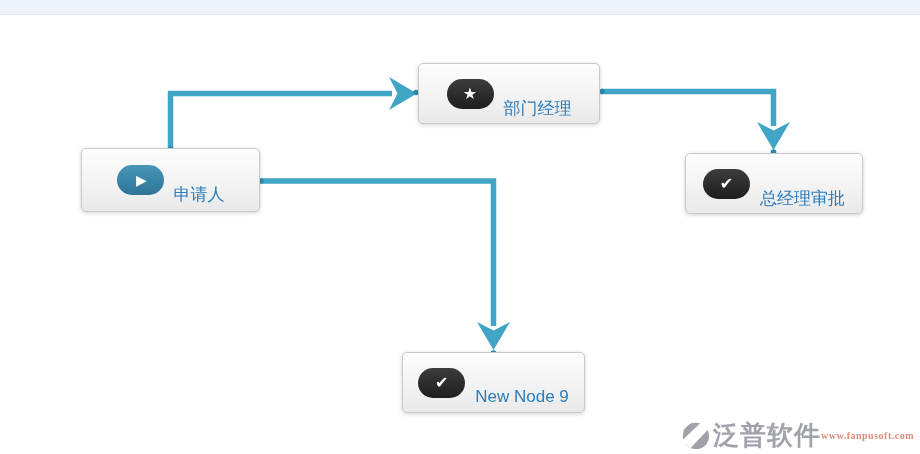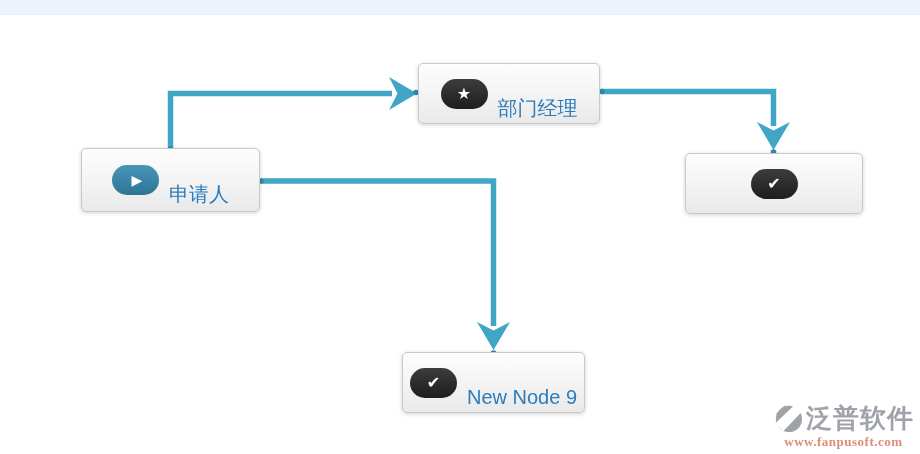--- a/index.html
+++ b/index.html
@@ -39,21 +39,21 @@
     border-radius: 5px;
     box-shadow: 0 1px 4px rgba(0,0,0,0.18);
     cursor: pointer;
   }
   .node-start  { left: 81px;  top: 148px; width: 179px; height: 64px; }
   .node-dept   { left: 418px; top: 63px;  width: 182px; height: 61px; }
   .node-gm     { left: 685px; top: 153px; width: 178px; height: 61px; }
   .node-4      { left: 402px; top: 352px; width: 183px; height: 61px; }
 
   .node .label {
-    font-size: 20px;
+    font-size: 17px;
     color: #2b7cbd;
     white-space: nowrap;
     margin-top: 29px;
   }
 
   .pill {
     width: 47px; height: 30px;
     border-radius: 15px;
     display: flex;
     align-items: center;
@@ -73,40 +73,39 @@
   }
   .pill-start .glyph { font-size: 14px; padding-left: 3px; }
   .glyph-check { font-weight: bold; font-size: 17px; }
   .glyph-star { font-size: 18px; }
 
   
   .watermark {
     position: absolute;
     right: 6px; bottom: 4px;
     display: flex;
-    flex-direction: column;
     align-items: center;
     opacity: 0.95;
     pointer-events: none;
   }
   .wm-top {
     display: flex;
     align-items: center;
     gap: 3px;
   }
   .wm-brand {
     font-size: 26px;
     font-weight: bold;
     color: #9b9ea6;
     letter-spacing: 1px;
     line-height: 1;
   }
   .wm-url {
     font-family: "Liberation Serif", "DejaVu Serif", serif;
-    font-size: 13px;
+    font-size: 10px;
     font-weight: bold;
     color: #dd8672;
     margin-top: 1px;
     letter-spacing: 0.5px;
   }
 </style>
 </head>
 <body>
 
 <div class="topbar"></div>
@@ -149,20 +148,21 @@
   <span class="pill pill-dark">
     <span class="glyph glyph-star">★</span>
   </span>
   <span class="label">部门经理</span>
 </div>
 
 <div class="node node-gm">
   <span class="pill pill-dark">
     <span class="glyph glyph-check">✔</span>
   </span>
+  <span class="label">总经理审批</span>
 </div>
 
 <div class="node node-4">
   <span class="pill pill-dark">
     <span class="glyph glyph-check">✔</span>
   </span>
   <span class="label">New Node 9</span>
 </div>
 
 <div class="watermark">

